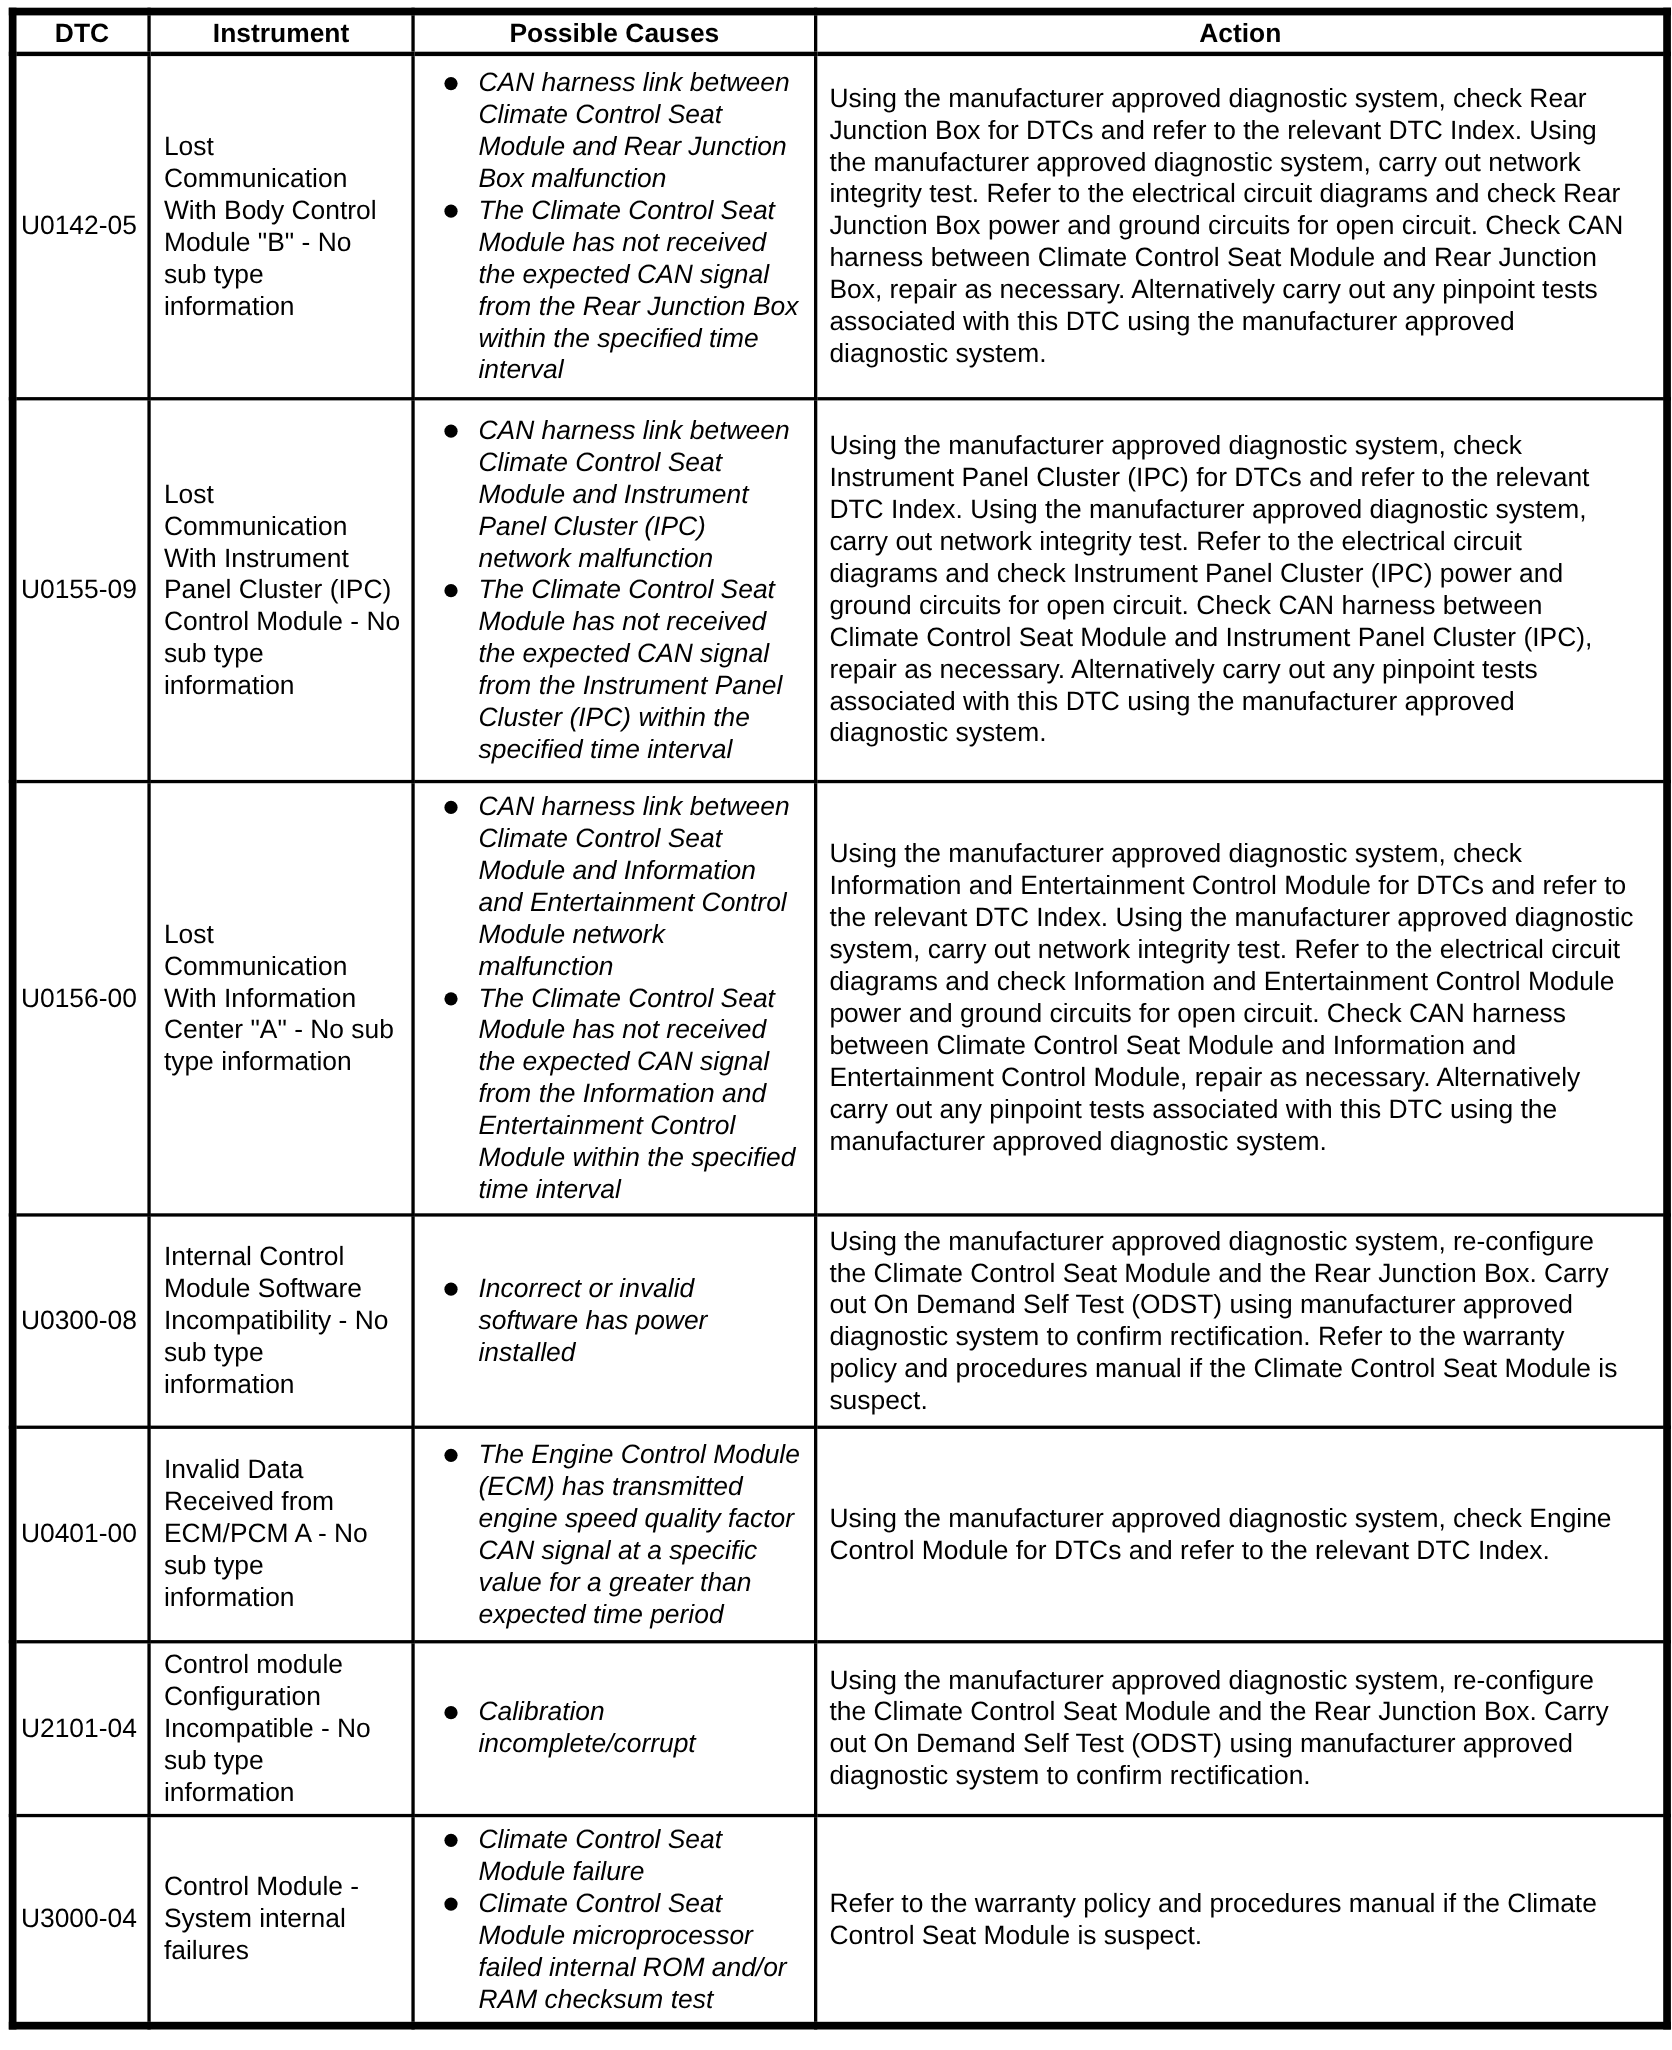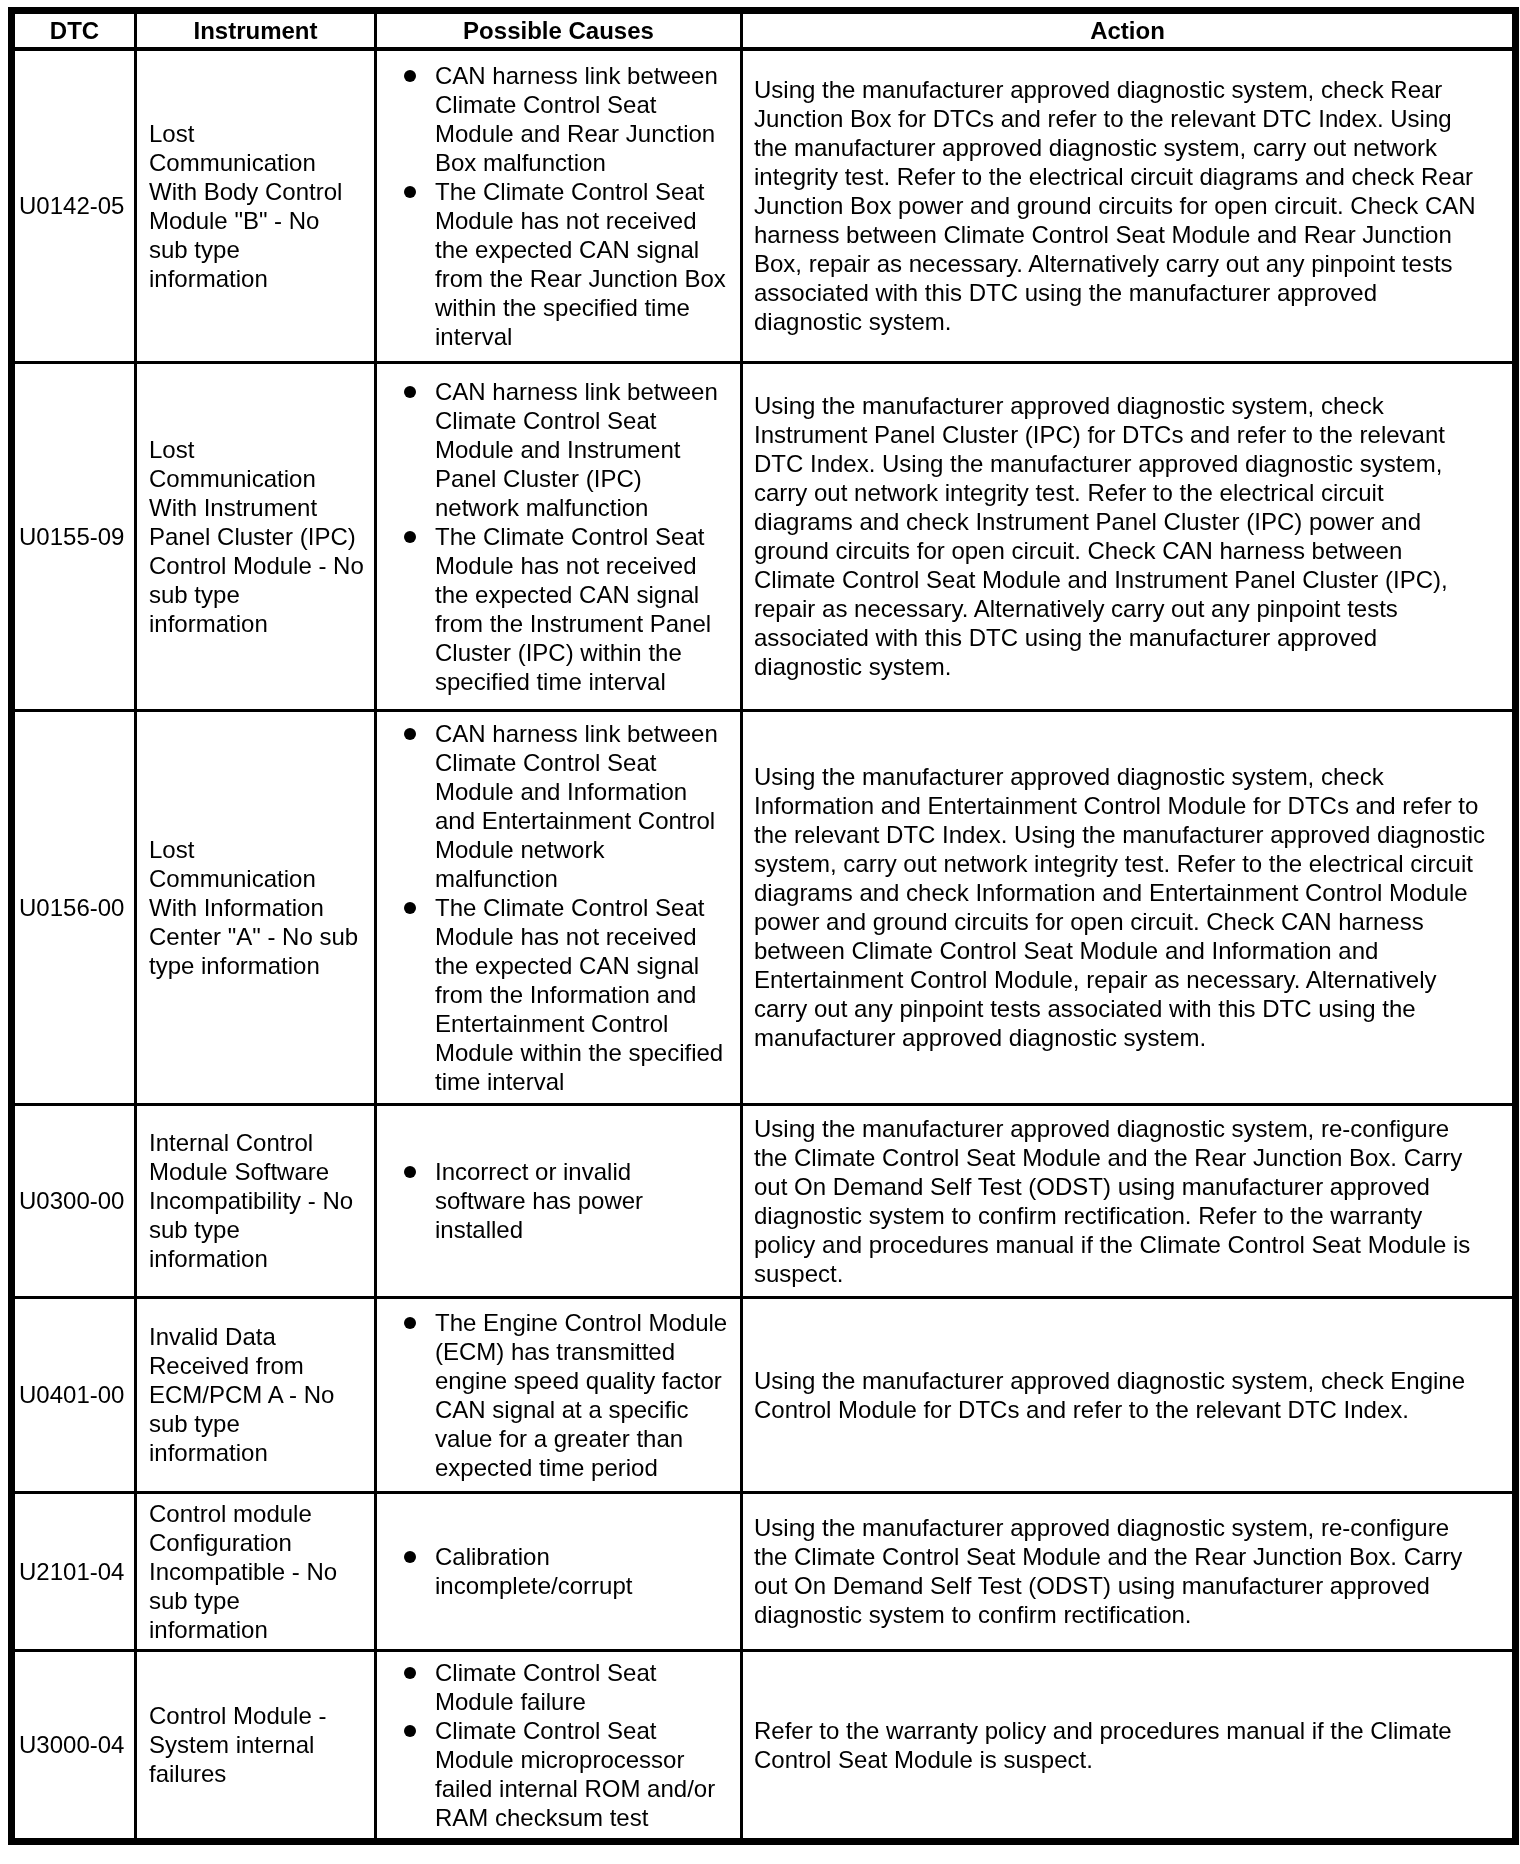--- a/index.html
+++ b/index.html
@@ -56,20 +56,21 @@
     white-space: pre-line;
   }
   td.causes {
     padding-left: 0;
     padding-right: 5px;
   }
   td.causes ul {
     margin: 0;
     padding: 0;
     list-style: none;
+    font-style: italic;
   }
   td.causes li {
     position: relative;
     padding-left: 58px;
     white-space: pre-line;
   }
   td.causes li::before {
     content: "";
     position: absolute;
     left: 27px;
@@ -207,21 +208,21 @@
 the relevant DTC Index. Using the manufacturer approved diagnostic
 system, carry out network integrity test. Refer to the electrical circuit
 diagrams and check Information and Entertainment Control Module
 power and ground circuits for open circuit. Check CAN harness
 between Climate Control Seat Module and Information and
 Entertainment Control Module, repair as necessary. Alternatively
 carry out any pinpoint tests associated with this DTC using the
 manufacturer approved diagnostic system.</td>
     </tr>
     <tr class="r4">
-      <td class="dtc">U0300-00</td>
+      <td class="dtc">U0300-08</td>
       <td class="desc">Internal Control
 Module Software
 Incompatibility - No
 sub type
 information</td>
       <td class="causes">
         <ul>
           <li>Incorrect or invalid
 software has power installed</li>
         </ul>

